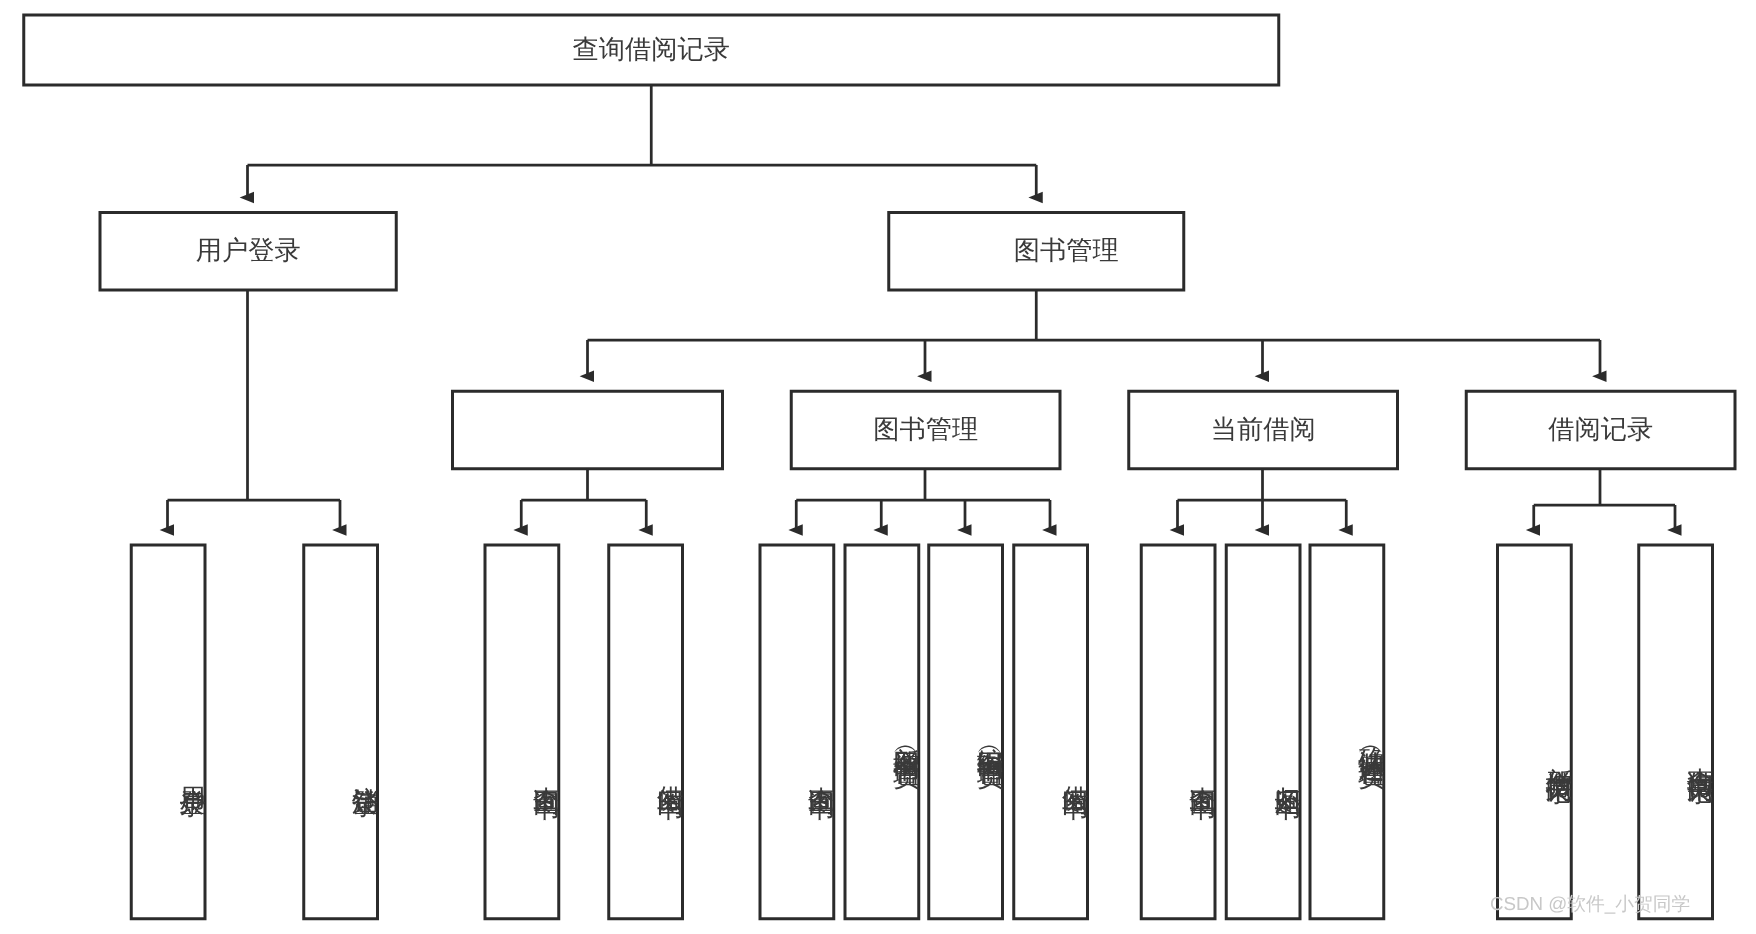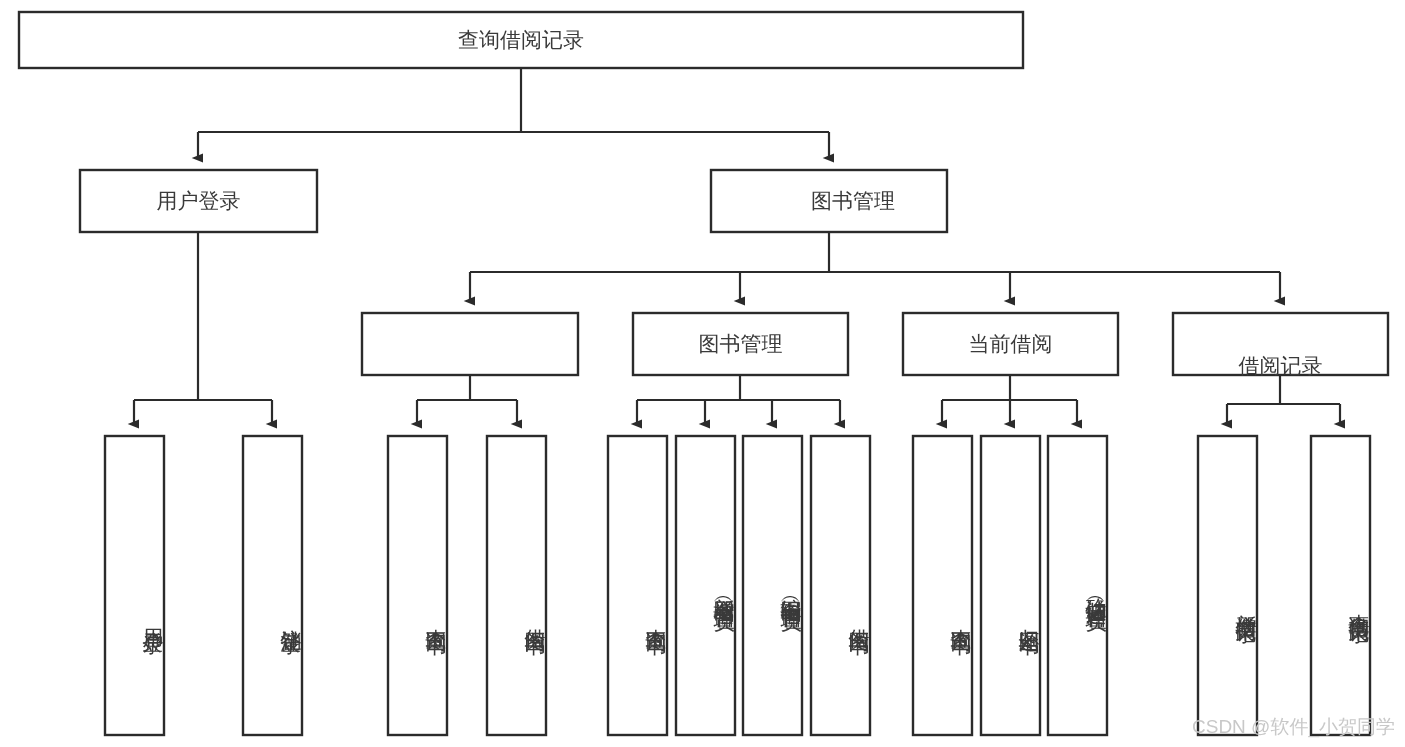--- a/index.html
+++ b/index.html
@@ -59,21 +59,21 @@
     text-orientation: upright;
     align-items: flex-start;
     justify-content: center;
     letter-spacing: 2px;
     padding-top: 4px;
     box-sizing: border-box;
   }
   .watermark {
     position: absolute;
     color: #c8c8c8;
-    font-size: 19px;
+    font-size: 15px;
     font-family: "Liberation Sans", "DejaVu Sans", sans-serif;
     white-space: nowrap;
     pointer-events: none;
   }
 </style>
 </head>
 <body>
 
 <div id="diagram-root">
 
@@ -158,21 +158,21 @@
     </g>
   </svg>
 
   <div class="node-label" style="left:19px; top:12px; width:1004px; height:56px;">查询借阅记录</div>
 
   <div class="node-label" style="left:80px; top:170px; width:237px; height:62px;">用户登录</div>
   <div class="node-label" style="left:711px; top:170px; width:284px; height:62px;">图书管理</div>
 
   <div class="node-label" style="left:633px; top:313px; width:215px; height:62px;">图书管理</div>
   <div class="node-label" style="left:903px; top:313px; width:215px; height:62px;text-align:right;">当前借阅</div>
-  <div class="node-label" style="left:1173px; top:313px; width:215px; height:62px;margin-top:22px;">借阅记录</div>
+  <div class="node-label" style="left:1173px; top:313px; width:215px; height:62px;">借阅记录</div>
 
   <div class="node-label vertical" style="left:105px; top:492px; width:59px; height:243px;">用户登录</div>
   <div class="node-label vertical" style="left:243px; top:492px; width:59px; height:243px;">注销登录</div>
 
   <div class="node-label vertical" style="left:388px; top:492px; width:59px; height:243px;">查询图书</div>
   <div class="node-label vertical" style="left:487px; top:492px; width:59px; height:243px;">借阅图书</div>
 
   <div class="node-label vertical" style="left:608px; top:492px; width:59px; height:243px;">查询图书</div>
   <div class="node-label vertical" style="left:676px; top:440px; width:59px; height:295px;">新增图书（管理员）</div>
   <div class="node-label vertical" style="left:743px; top:440px; width:59px; height:295px;">编辑图书（管理员）</div>

